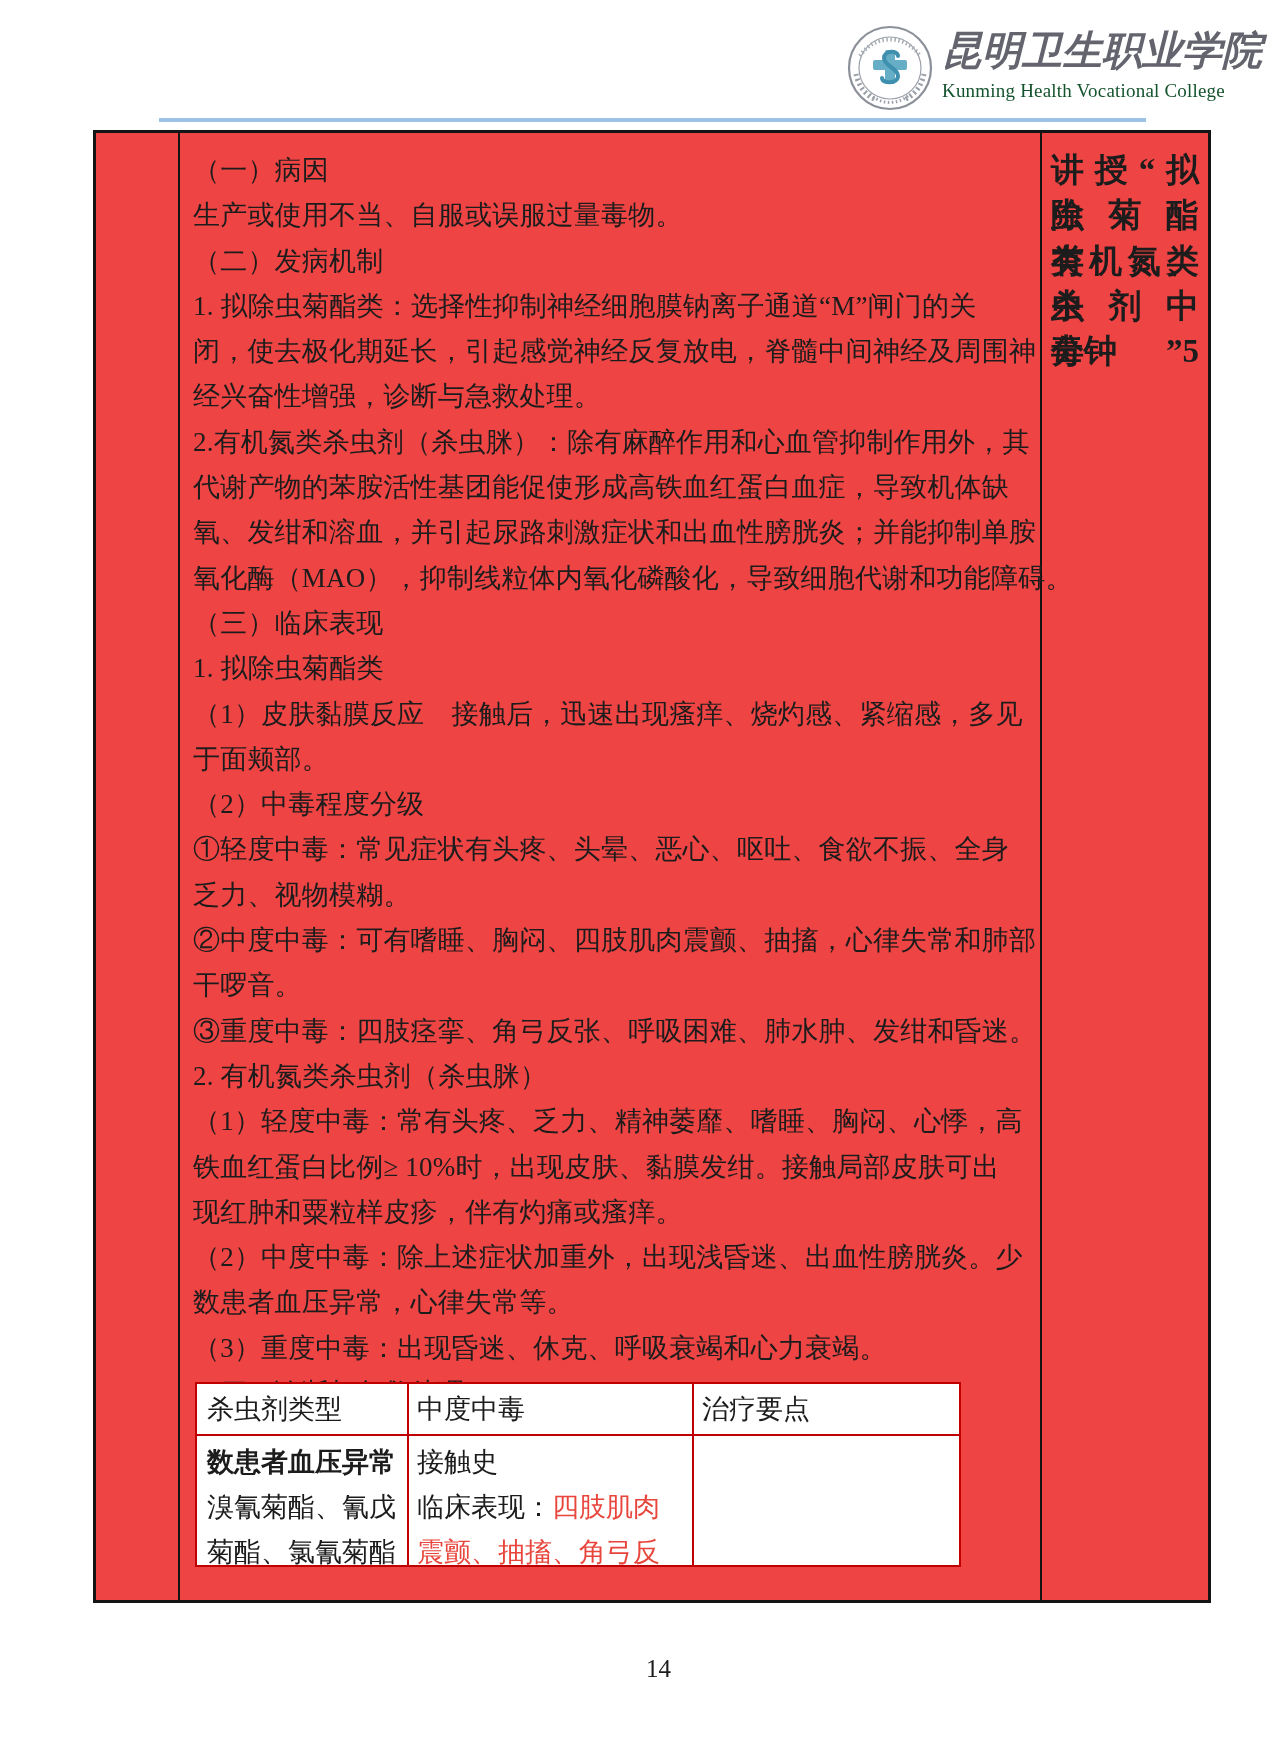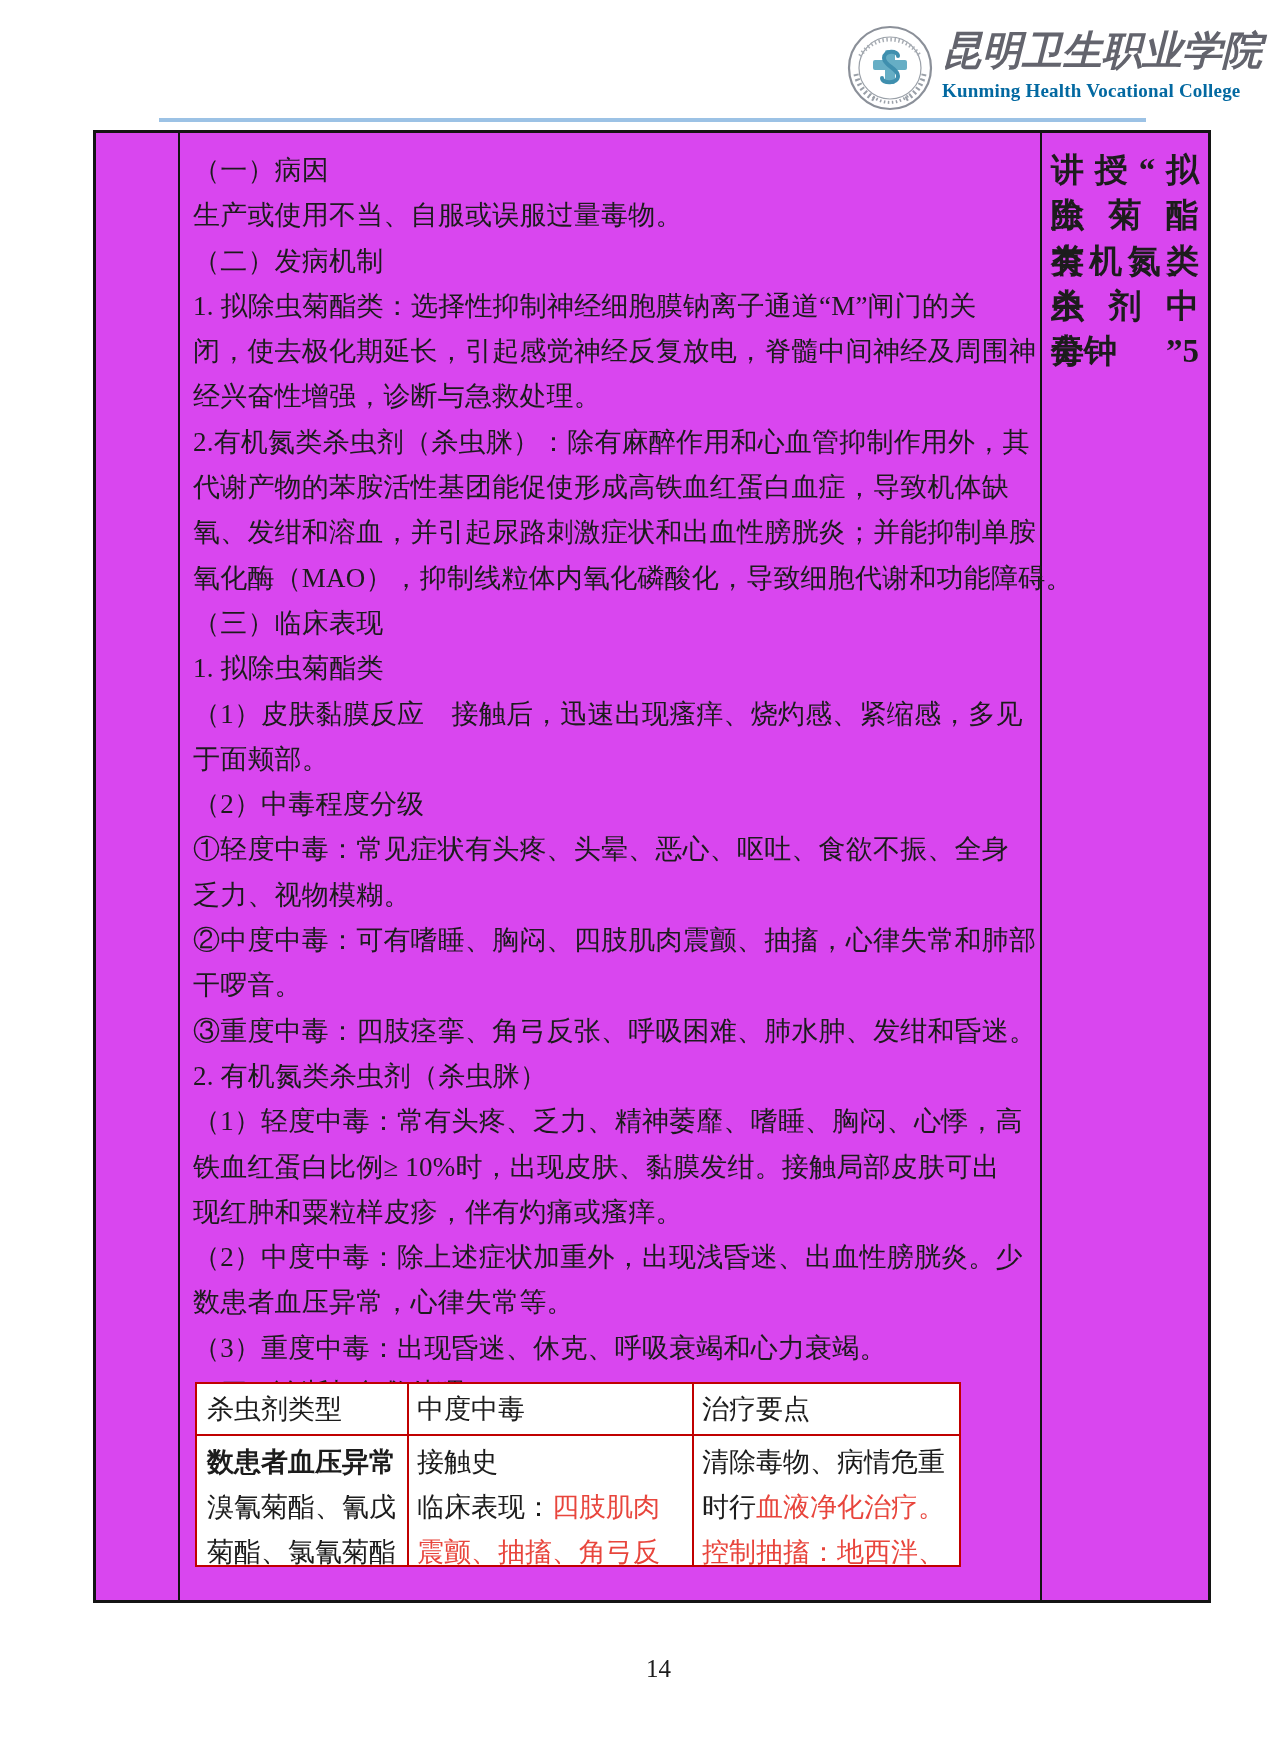--- a/index.html
+++ b/index.html
@@ -13,28 +13,28 @@
   }
   
   .logo{position:absolute;left:846px;top:24px;width:88px;height:88px;}
   .zh-name{
     position:absolute;left:942px;top:26px;width:300px;height:50px;
     font-size:40px;font-style:italic;font-weight:bold;color:#63646d;
     letter-spacing:0px;white-space:nowrap;line-height:50px;
   }
   .en-name{
     position:absolute;left:942px;top:79px;width:300px;
-    font-size:19px;font-weight:bold;color:#0369a1;
+    font-size:19px;font-weight:normal;color:#14532d;
     letter-spacing:0.2px;white-space:nowrap;line-height:24px;
   }
   .blue-line{position:absolute;left:159px;top:118px;width:987px;height:4px;background:#9cc2e5;}
   
   .outer-table{
     position:absolute;left:93px;top:130px;width:1118px;height:1473px;
-    border:3px solid #141414;box-sizing:border-box;background:#d946ef;
+    border:3px solid #141414;box-sizing:border-box;background:#ef4444;
   }
   .vline{position:absolute;top:0;bottom:0;width:2px;background:#141414;}
   .vline-1{left:82px;}
   .vline-2{left:944px;}
   
   .content{
     position:absolute;left:97px;top:15px;width:845px;
   }
   .cline{
     height:45.3px;line-height:45.3px;font-size:27px;
@@ -150,23 +150,18 @@
       <div class="red-body-col rb1">
         <div class="rline bold">数患者血压异常</div>
         <div class="rline">溴氰菊酯、氰戊</div>
         <div class="rline">菊酯、氯氰菊酯</div>
       </div>
       <div class="red-body-col rb2">
         <div class="rline">接触史</div>
         <div class="rline"><span>临床表现：</span><span class="red-text">四肢肌肉</span></div>
         <div class="rline red-text">震颤、抽搐、角弓反</div>
       </div>
-      <div class="red-body-col rb3">
-        <div class="rline">清除毒物、病情危重</div>
-        <div class="rline"><span>时行</span><span class="red-text">血液净化治疗。</span></div>
-        <div class="rline red-text">控制抽搐：地西泮、</div>
-      </div>
     </div>
   </div>
 
   <div class="page-num">14</div>
 
 </div>
 
 </body></html>

